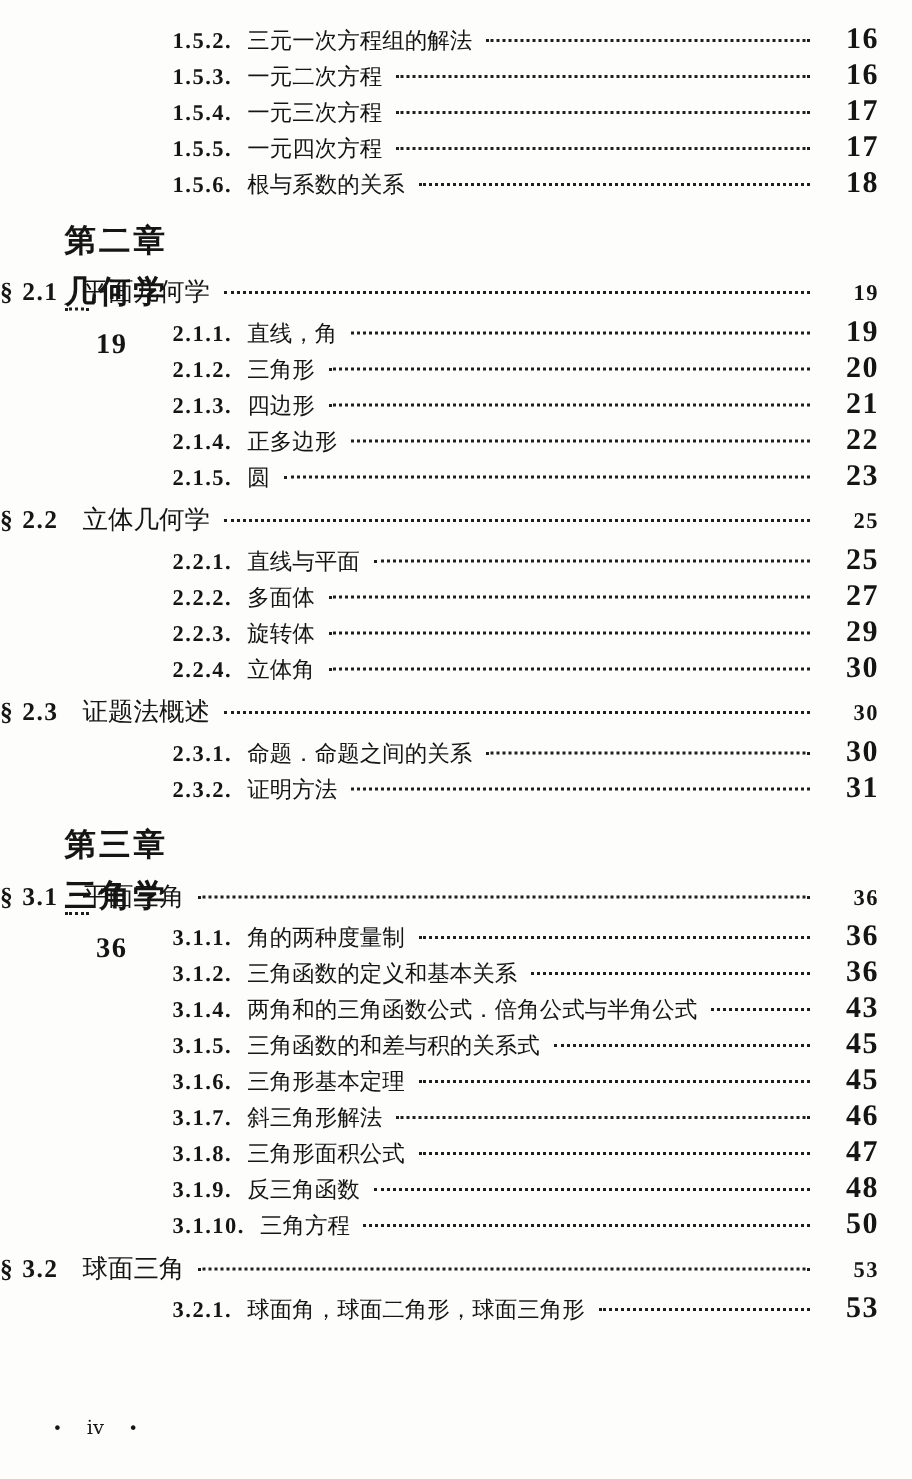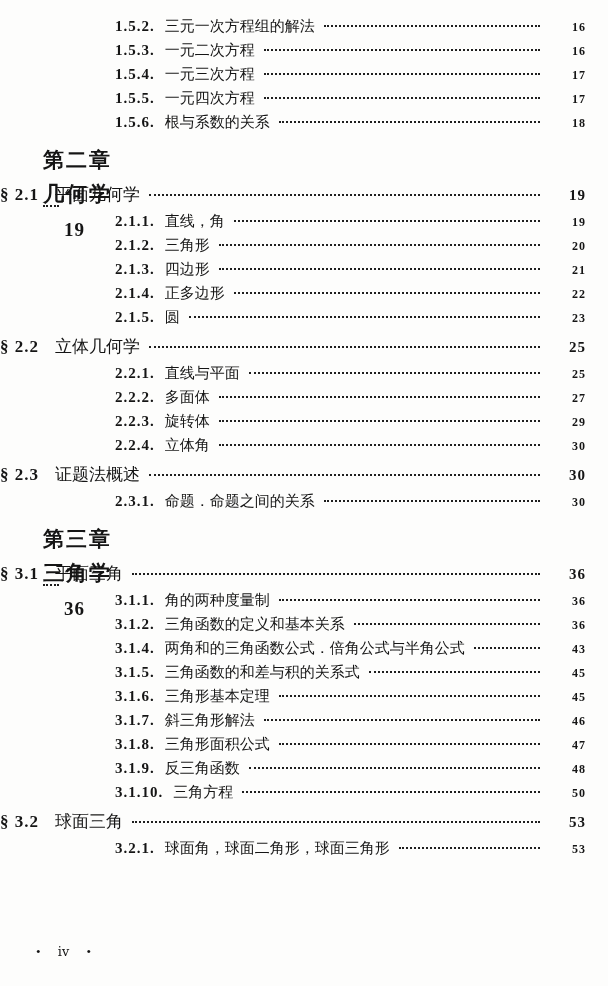--- a/index.html
+++ b/index.html
@@ -28,21 +28,21 @@
     border-bottom:2px dotted #1e1e1e;
     margin:0 4px 0 9px;
     position:relative;
     top:-4px;
   }
   .pg{
     flex:none;
     width:42px;
     text-align:right;
     font-weight:700;
-    font-size:12px;
+    font-size:20px;
     letter-spacing:1px;
   }
   
   .row.item{
     padding-left:115px;
     height:24px;line-height:24px;
     font-size:15px;
   }
   .row.item .num{font-weight:700;margin-right:10px;letter-spacing:1px;}
   
@@ -205,20 +205,26 @@
     <span class="pg">30</span>
   </div>
 
   <div class="row item">
     <span class="num">2.3.1.</span>
     <span class="title">命题．命题之间的关系</span>
     <span class="leader"></span>
     <span class="pg">30</span>
   </div>
 
+  <div class="row item">
+    <span class="num">2.3.2.</span>
+    <span class="title">证明方法</span>
+    <span class="leader"></span>
+    <span class="pg">31</span>
+  </div>
 
   <div class="row chapter">
     <span class="num">第三章</span>
     <span class="title">三角学</span>
     <span class="leader"></span>
     <span class="pg">36</span>
   </div>
 
   <div class="row section">
     <span class="num">§ 3.1</span>

